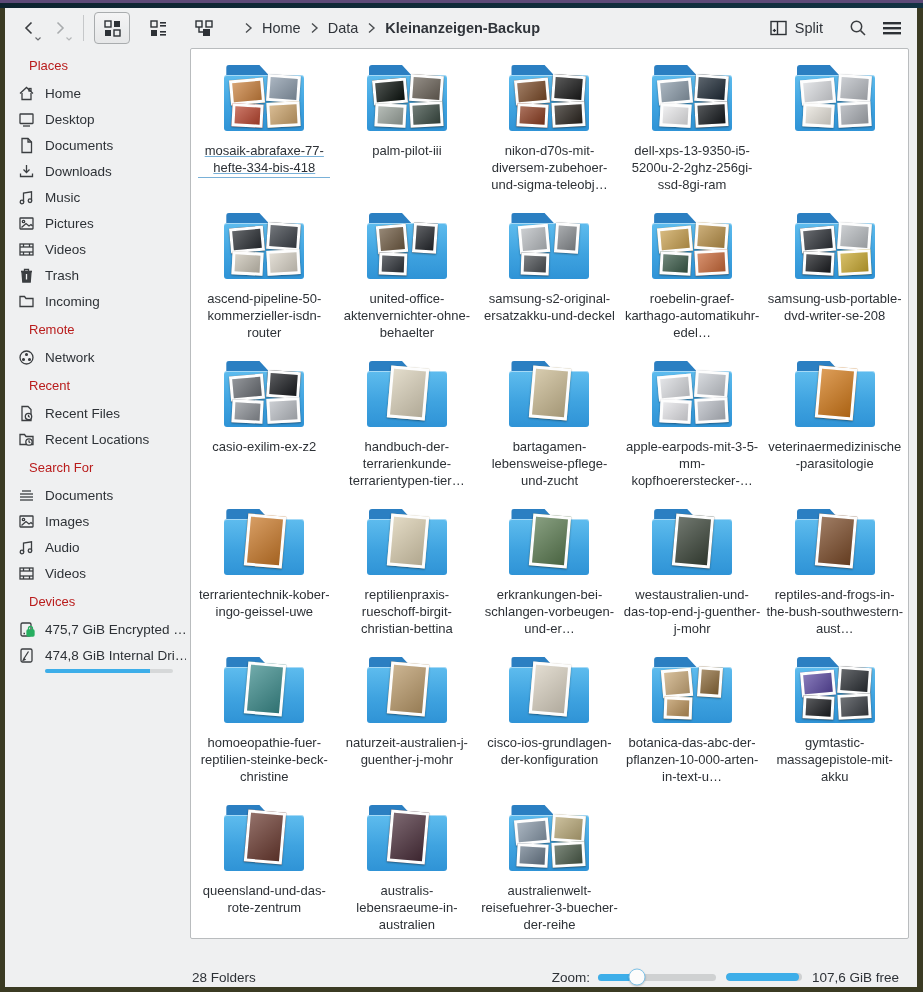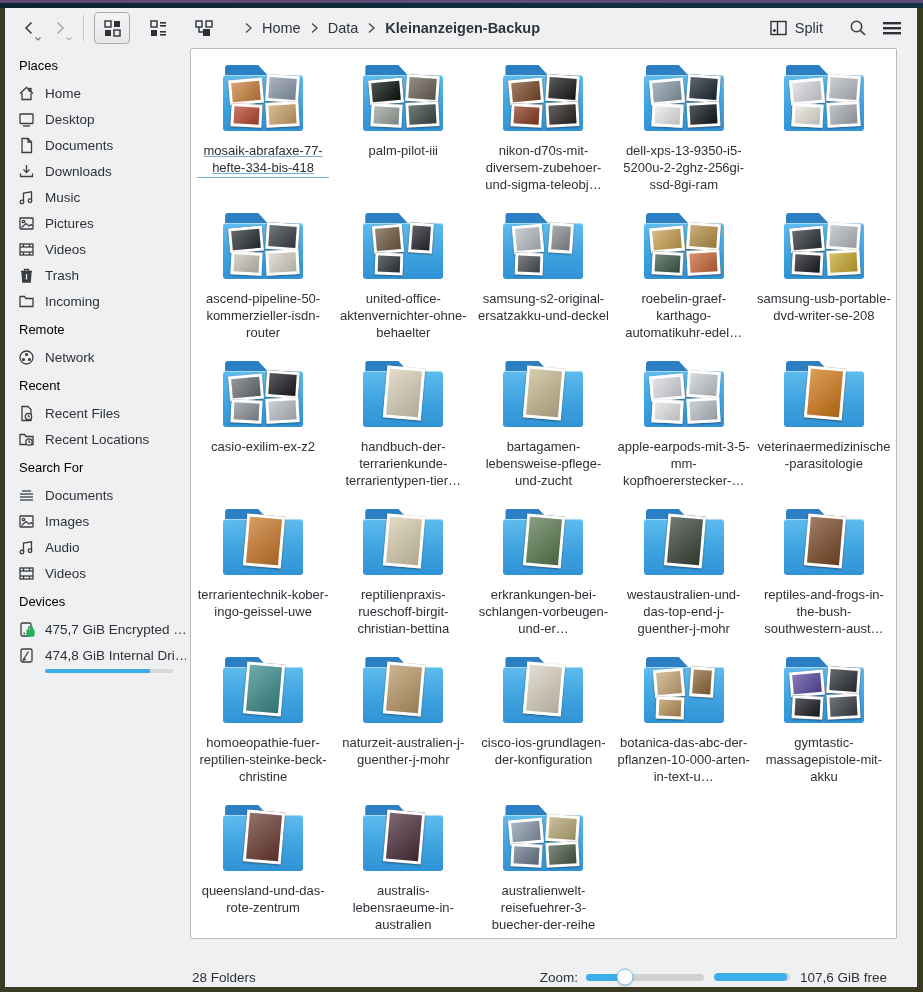--- a/index.html
+++ b/index.html
@@ -31,30 +31,30 @@
   .crumb { cursor:pointer; }
   .crumb.current { font-weight:bold; }
   .crumb-sep { display:flex; align-items:center; }
   .tb-spacer { flex:1; }
   .split-btn { display:flex; align-items:center; gap:7px; font-size:14.5px; color:#30343a; cursor:pointer; margin-right:16px; }
   .icon-btn { width:30px; height:30px; display:flex; align-items:center; justify-content:center; cursor:pointer; }
 
   
   .content { flex:1; display:flex; min-height:0; }
   .sidebar { width:185px; flex:0 0 auto; padding:10px 4px 0 12px; overflow:hidden; }
-  .side-head { color:#000000; font-size:13px; margin:8px 0 7px 2px; }
+  .side-head { color:#b91c1c; font-size:13px; margin:8px 0 7px 12px; }
   .side-head.first { margin-top:0; }
   .side-item { display:flex; align-items:center; gap:10px; height:26px; font-size:13.5px; color:#2d3136; cursor:pointer; }
   .side-item .ic { width:18px; height:18px; display:flex; align-items:center; justify-content:center; flex:0 0 auto; }
   .side-item .lbl { white-space:nowrap; overflow:hidden; }
   .dev-wrap { margin-bottom:2px; }
   .dev-bar { height:4px; width:128px; background:#d6d8d9; border-radius:2px; margin:1px 0 3px 28px; overflow:hidden; }
   .dev-bar .fill { height:100%; background:#3daee9; }
 
-  .rightcol { flex:1; display:flex; flex-direction:column; min-width:0; padding-right:20px;gap:28px; }
+  .rightcol { flex:1; display:flex; flex-direction:column; min-width:0; padding-right:8px;gap:28px; }
   .view {
     flex:1; background:#ffffff; border:1px solid #b9bcbe; border-radius:2px;
     overflow:hidden; padding:12px 2px 0 2px;
   }
   .grid { display:grid; grid-template-columns:repeat(5,1fr); }
   .cell { height:148px; display:flex; flex-direction:column; align-items:center; cursor:pointer; padding:0 3px; }
   .ficon { position:relative; width:88px; height:78px; flex:0 0 auto; }
   .ftab  { position:absolute; left:6px; top:4px; width:46px; height:14px; background:#2b7fc2; border-radius:3px 2px 0 0; clip-path:polygon(0 0,72% 0,100% 100%,0 100%); }
   .fbody { position:absolute; left:4px; top:14px; width:80px; height:56px; border-radius:3px; background:linear-gradient(180deg,#5ebcee 0%,#3fa3e0 55%,#2f93d6 100%); box-shadow:inset 0 1px 0 rgba(255,255,255,.45); }
   .thumb { position:absolute; border:3px solid #fdfdfd; box-shadow:0 1px 2px rgba(0,0,0,.4); }

